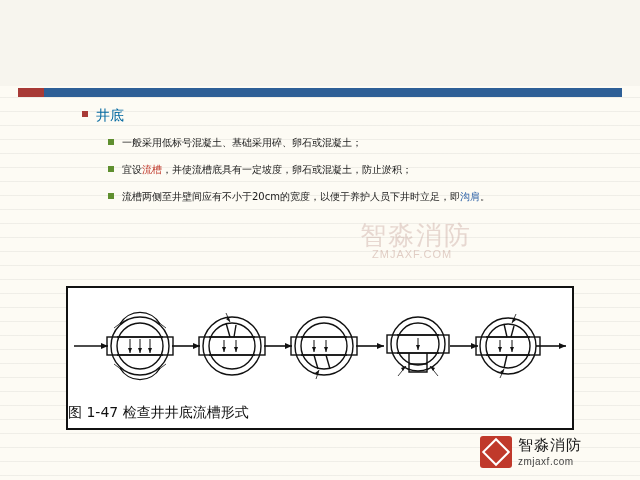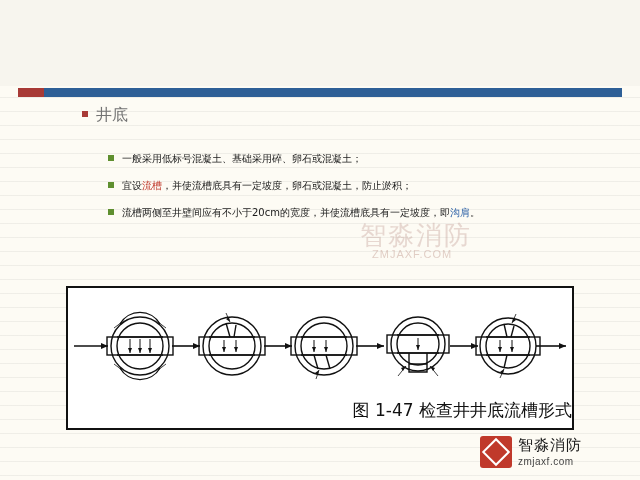--- a/index.html
+++ b/index.html
@@ -61,23 +61,23 @@
 
   .content {
     position: absolute;
     left: 0;
     top: 104px;
     width: 640px;
   }
 
   .lvl1 {
     position: relative;
-    margin: 0 0 20px 96px;
-    font-size: 16px;
-    color: #737373;
+    margin: 0 0 4px 96px;
+    font-size: 14px;
+    color: #0369a1;
     line-height: 22px;
     font-family: "DejaVu Sans", "Liberation Sans", sans-serif;
   }
   .lvl2 {
     position: relative;
     margin: 0 40px 2px 122px;
     font-size: 10px;
     color: #1a1a1a;
     line-height: 25px;
     font-family: "DejaVu Sans", "Liberation Sans", sans-serif;
@@ -138,22 +138,22 @@
   .fig-inner {
     position: relative;
     width: 100%;
     height: 100%;
   }
   .fig-caption {
     position: absolute;
     bottom: 6px;
     left: 0;
     width: 100%;
-    text-align: right;
-    font-size: 17px;
+    text-align: left;
+    font-size: 14px;
     color: #111;
     font-family: "DejaVu Sans", "Liberation Serif", serif;
   }
 
   
   .logo {
     position: absolute;
     right: 10px;
     bottom: 8px;
     width: 150px;
@@ -218,21 +218,21 @@
       <span>一般采用低标号混凝土、基础采用碎、卵石或混凝土；</span>
     </div>
 
     <div class="lvl2">
       <span class="bullet-sq green"></span>
       <span>宜设</span><span class="hl-red">流槽</span><span>，并使流槽底具有一定坡度，卵石或混凝土，防止淤积；</span>
     </div>
 
     <div class="lvl2">
       <span class="bullet-sq green"></span>
-      <span>流槽两侧至井壁间应有不小于20cm的宽度，并使流槽底具有一定坡度，即</span><span class="hl-blue">沟肩</span><span>。</span>
+      <span>流槽两侧至井壁间应有不小于20cm的宽度，以便于养护人员下井时立足，即</span><span class="hl-blue">沟肩</span><span>。</span>
     </div>
 
   </div>
 
   <div class="figure">
     <div class="fig-inner">
       <svg width="504" height="140" viewBox="0 0 504 140">
         <g stroke="#111" fill="none" stroke-width="1.4">
 
           <g stroke-width="1.6">

